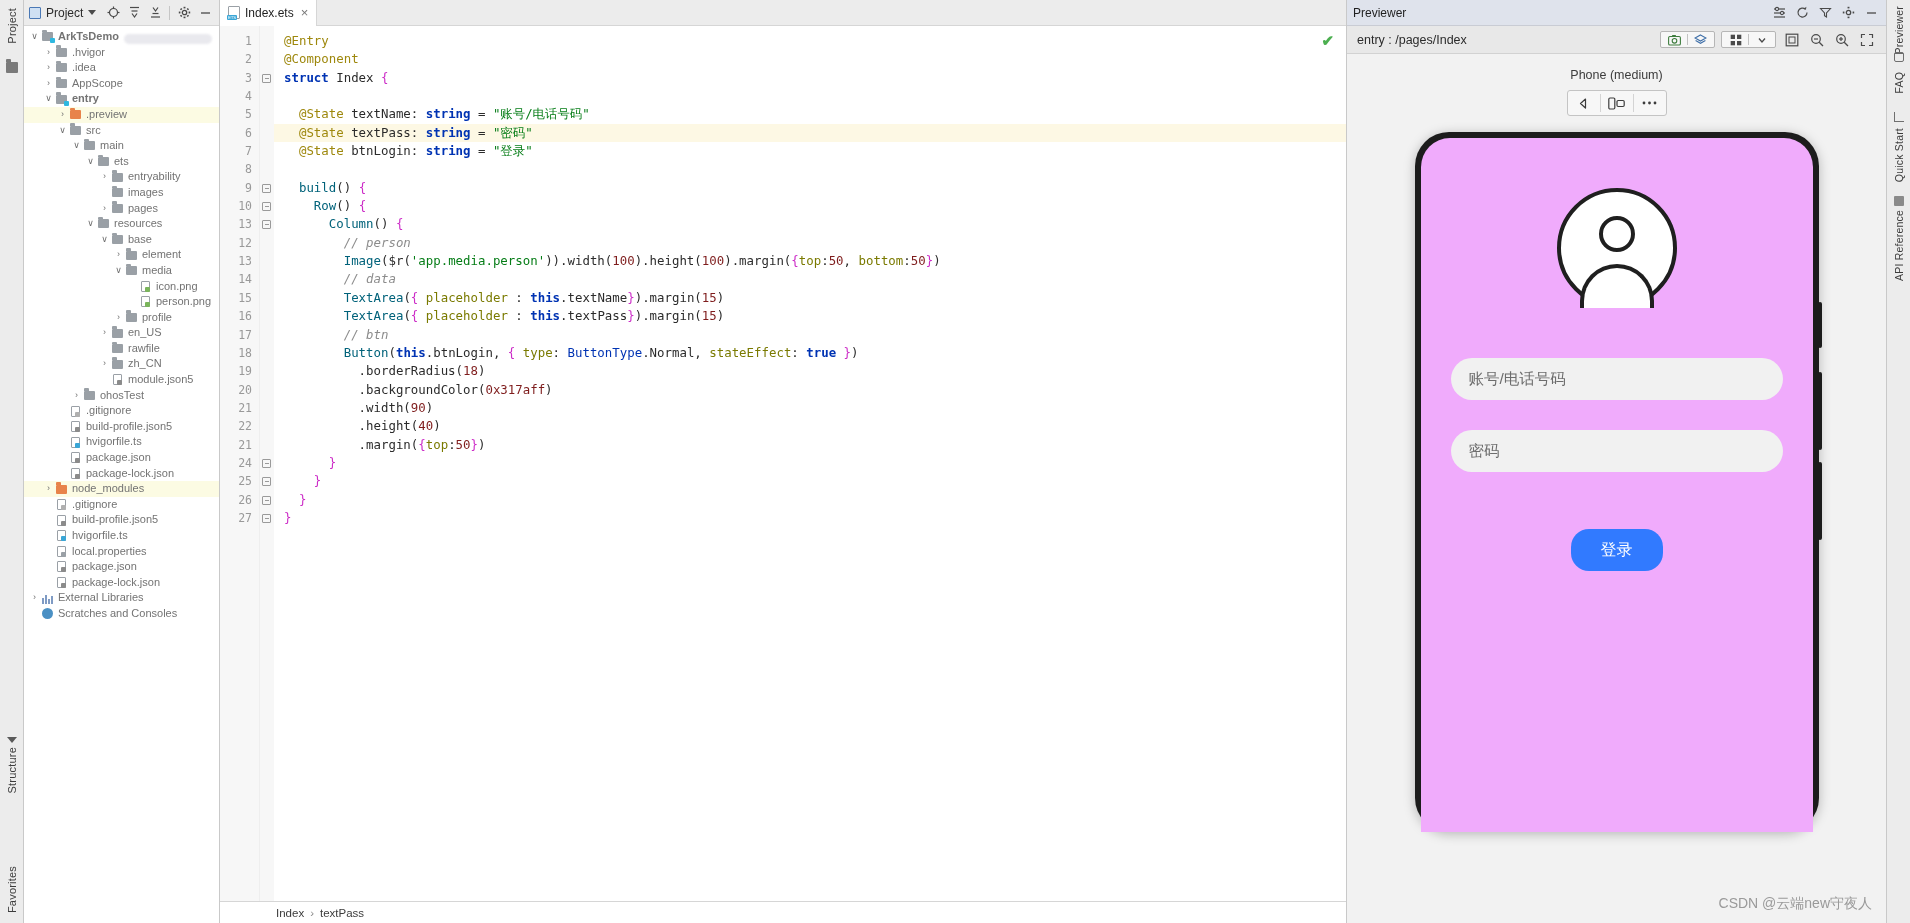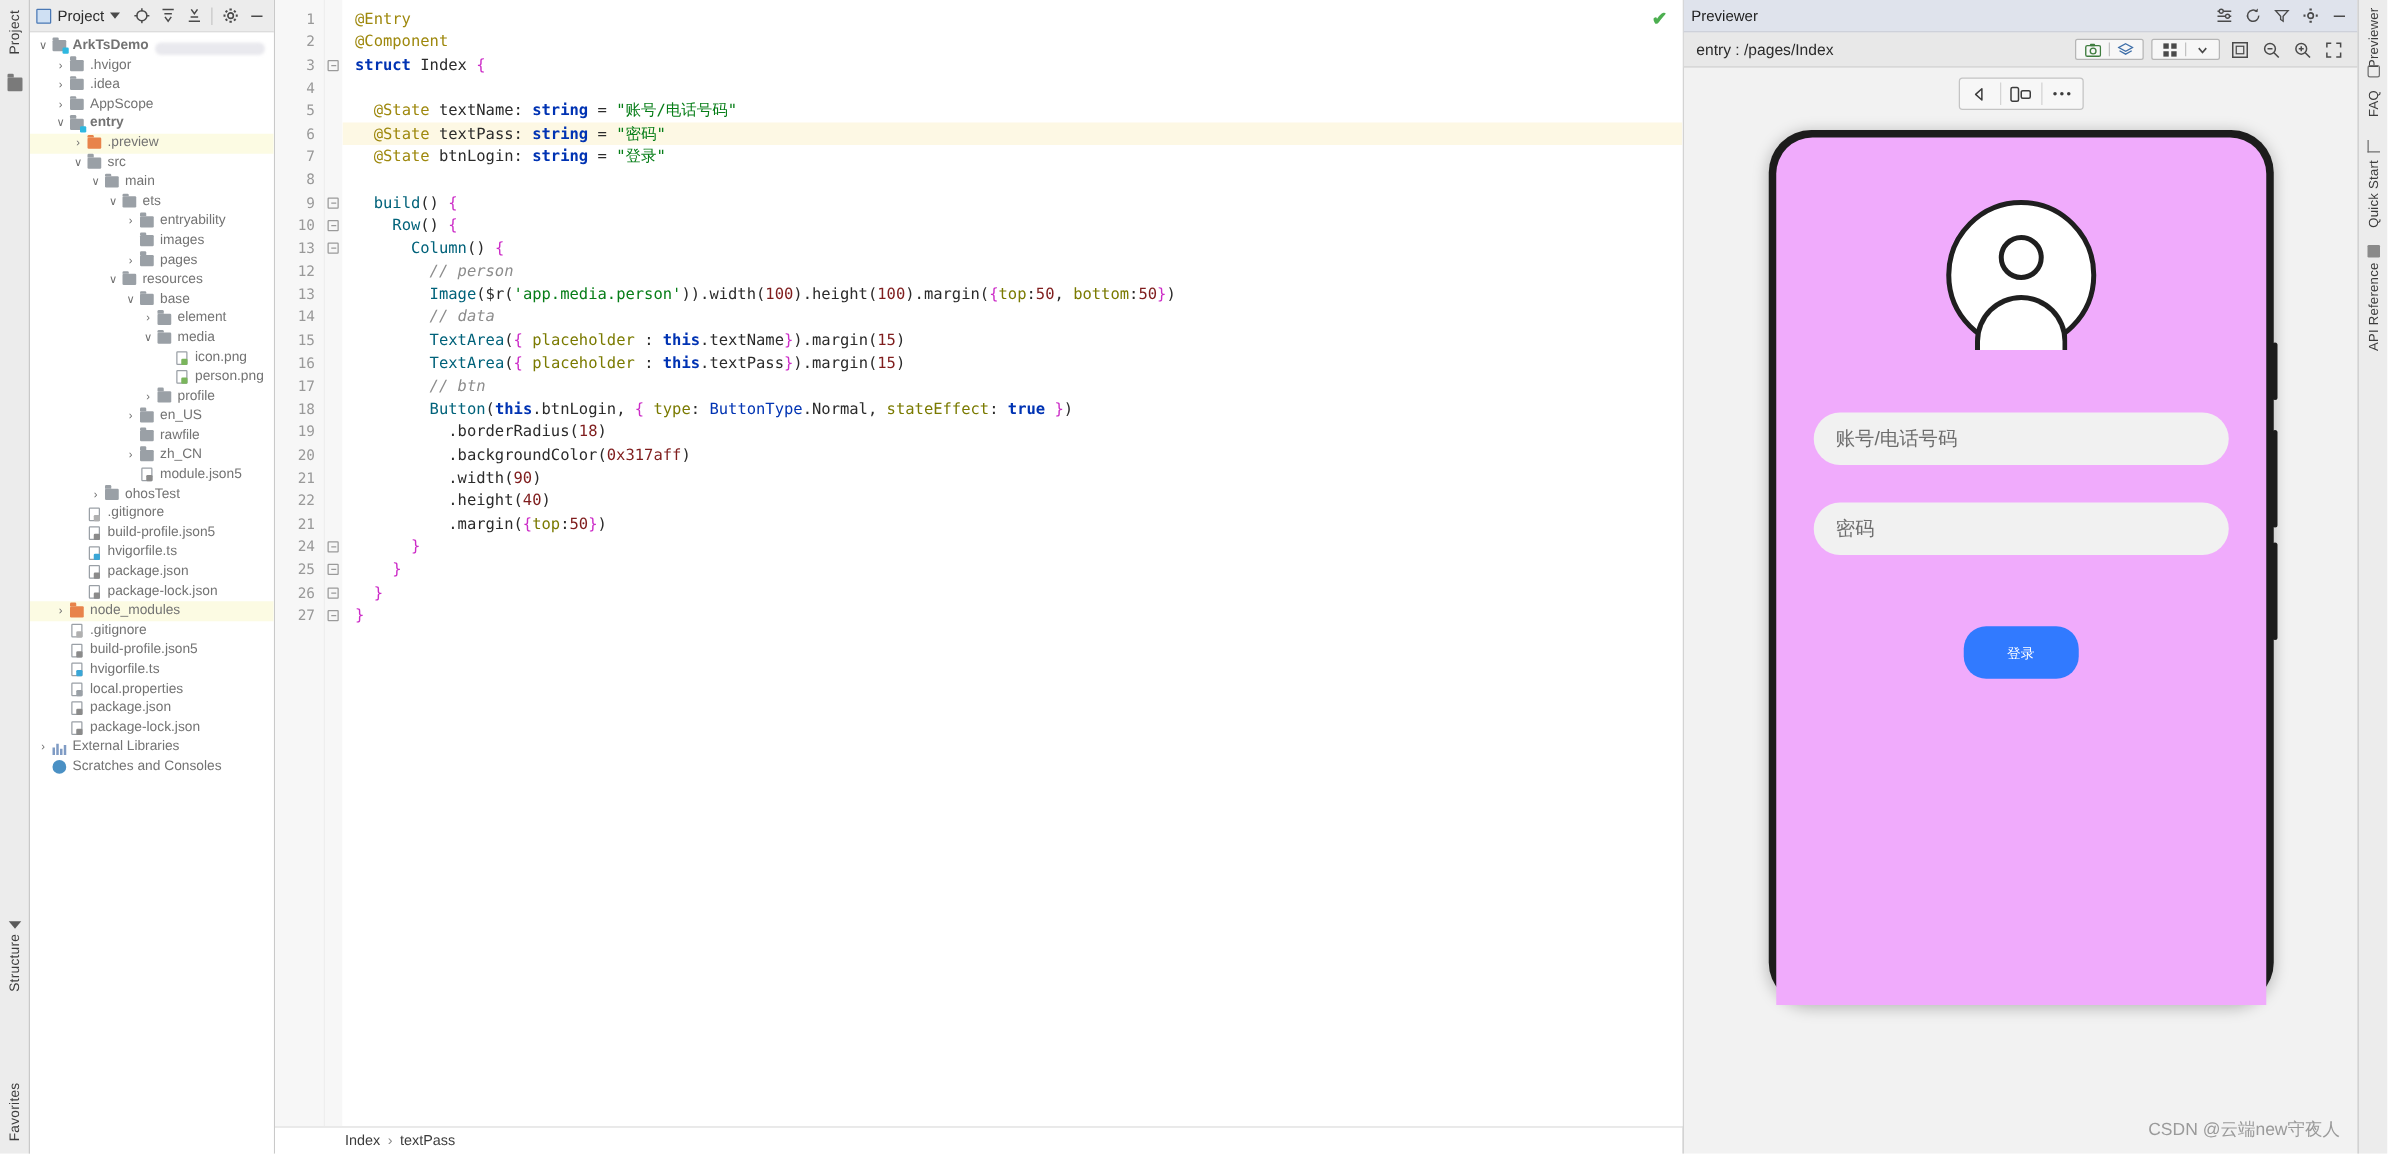--- a/index.html
+++ b/index.html
@@ -238,21 +238,21 @@
   }
   .ta {
     height: 42px; margin: 0 30px; background: #f1f1f1; border-radius: 21px;
     display:flex; align-items:center; padding-left: 18px;
     color:#6d6d6d; font-size: 15.5px;
   }
   .ta.first { margin-top: 50px; }
   .ta.second { margin-top: 30px; }
   .login-btn {
     width: 92px; height: 42px; margin: 57px auto 0; background: #317aff;
-    border-radius: 18px; color: #ffffff; font-size: 11px;
+    border-radius: 18px; color: #ffffff; font-size: 16px;
     display:flex; align-items:center; justify-content:center;
   }
   .watermark {
     position: absolute; right: 14px; bottom: 10px;
     font-size: 14px; color: #9a9a9a;
   }
 
   
   .right-strip {
     width: 24px; flex: 0 0 24px; height: 923px; background:#ececec;
@@ -641,20 +641,27 @@
           <span class="arrow none"></span>
           <span class="ico">
             <span class="console-ico"></span>
           </span>
           <span class="lbl">Scratches and Consoles</span>
         </div>
       </div>
   </div>
 
   <div class="editor-col">
+    <div class="tabbar">
+      <div class="tab">
+        <span class="ets-ico"></span>
+        <span>Index.ets</span>
+        <span class="tabclose">×</span>
+      </div>
+    </div>
     <div class="code-wrap">
       <div class="gutter" id="gutter">
           <div>1</div>
           <div>2</div>
           <div>3</div>
           <div>4</div>
           <div>5</div>
           <div>6</div>
           <div>7</div>
           <div>8</div>
@@ -836,20 +843,21 @@
           <svg width="14" height="14" viewBox="0 0 14 14">
               <path d="M1.5 5 L1.5 1.5 L5 1.5" fill="none" stroke="#4a4a4a" stroke-width="1.2"></path>
               <path d="M9 1.5 L12.5 1.5 L12.5 5" fill="none" stroke="#4a4a4a" stroke-width="1.2"></path>
               <path d="M12.5 9 L12.5 12.5 L9 12.5" fill="none" stroke="#4a4a4a" stroke-width="1.2"></path>
               <path d="M5 12.5 L1.5 12.5 L1.5 9" fill="none" stroke="#4a4a4a" stroke-width="1.2"></path>
             </svg>
         </span>
       </span>
     </div>
 
+    <div class="pv-device">Phone (medium)</div>
 
     <div class="pv-ctrls">
       <div>
         <svg width="15" height="15" viewBox="0 0 15 15">
             <path d="M9.5 3 L4.5 7.5 L9.5 12 Z" fill="none" stroke="#3c3c3c" stroke-width="1.2" stroke-linejoin="round"></path>
           </svg>
       </div>
       <div class="dvv"></div>
       <div>
         <svg width="17" height="15" viewBox="0 0 17 15">

